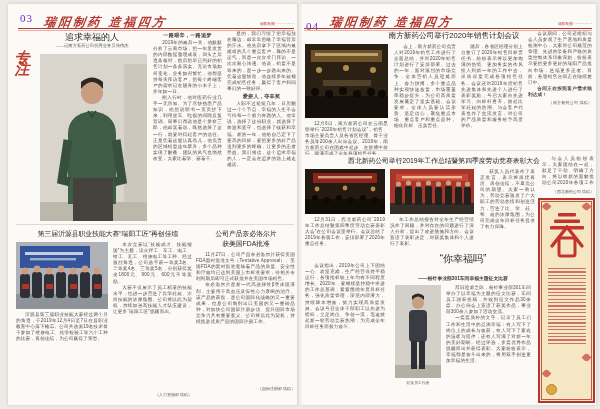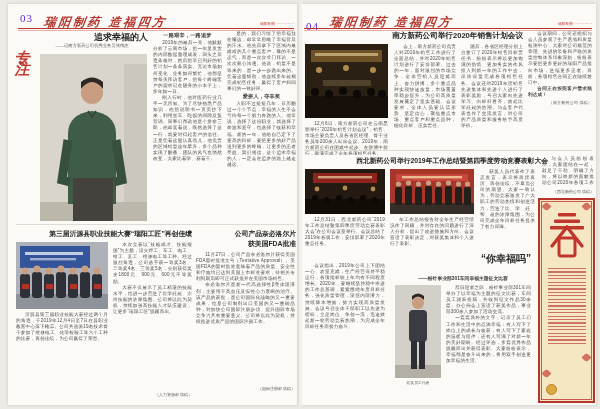--- a/index.html
+++ b/index.html
@@ -5,21 +5,21 @@
   *{margin:0;padding:0;box-sizing:border-box}
   html,body{width:600px;height:409px}
   body{background:#ecead6;background:#eceae5;font-family:"Liberation Sans",sans-serif;position:relative;overflow:hidden}
   .page{position:absolute;top:4px;height:401px;background:#fbfaf7;box-shadow:0 0 3px rgba(0,0,0,.15)}
   .abs{position:absolute}
   .hdr-num{font-family:"Liberation Serif",serif;font-weight:normal;font-size:11px;color:#6d28d9;letter-spacing:1px}
   .hdr-cal{font-family:"DejaVu Serif",serif;font-style:italic;font-weight:bold;color:#b5342c;font-size:12px;letter-spacing:2.5px;transform:skewX(-8deg);white-space:nowrap}
   .hdr-info{font-size:3.8px;color:#c0483f;text-align:right;white-space:nowrap}
   .hdr-rule{border-top:1px solid #b5342c;border-bottom:1px solid #e4b0a9;height:3px}
   .vlabel{writing-mode:vertical-rl;text-orientation:upright;font-family:"DejaVu Serif",serif;font-weight:bold;font-style:italic;color:#c13a2f;font-size:15px;letter-spacing:9px;line-height:18px}
-  .t-main{font-weight:bold;color:#262626;text-align:right}
+  .t-main{font-weight:normal;color:#262626;text-align:center}
   .t-sub{color:#5a5a58;text-align:center}
   .body-txt{font-size:4.6px;line-height:6.1px;color:#4d4b48;text-align:justify;overflow:hidden;letter-spacing:.2px}
   .body-txt p{text-indent:2em;margin:0}
   .subhead{font-size:5.2px;font-weight:bold;text-align:center;color:#333;margin:1px 0 2px 0;text-indent:0 !important}
   .credit{font-size:4px;color:#5c5a57;text-align:right}
   .photo{overflow:hidden;background:#cac7c0}
   .photo svg{display:block;width:100%;height:100%}
   .divider{border-top:1px solid #dedad4}
   .fold{position:absolute;top:4px;left:297px;width:5px;height:401px;background:linear-gradient(90deg,#d8d5cf,#f2f0ec 60%)}
   .poster{background:#f6e7c4;border:2px solid #b5342c;box-shadow:inset 0 0 0 1px #f6e7c4, inset 0 0 0 2px #c8584f;display:flex;flex-direction:column;align-items:center;padding-top:10px}

